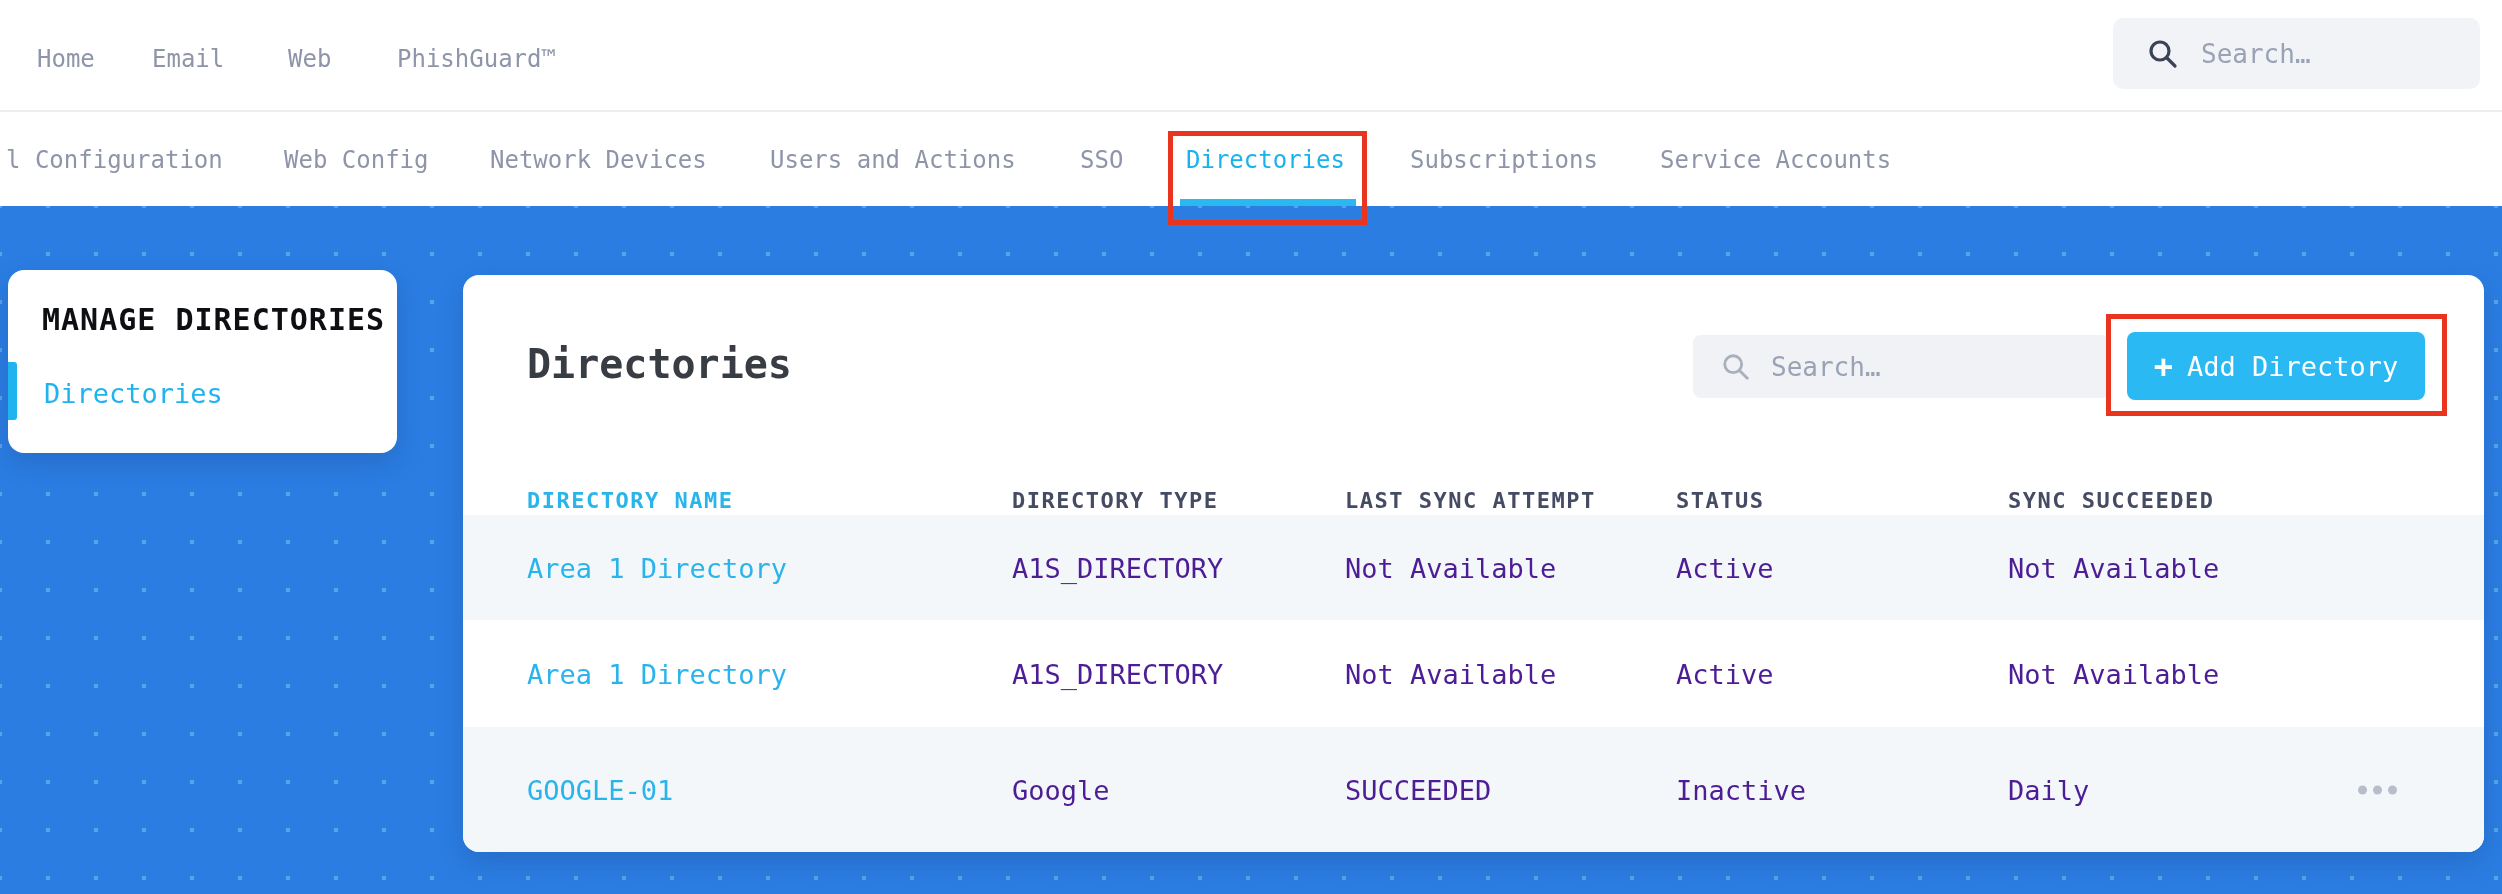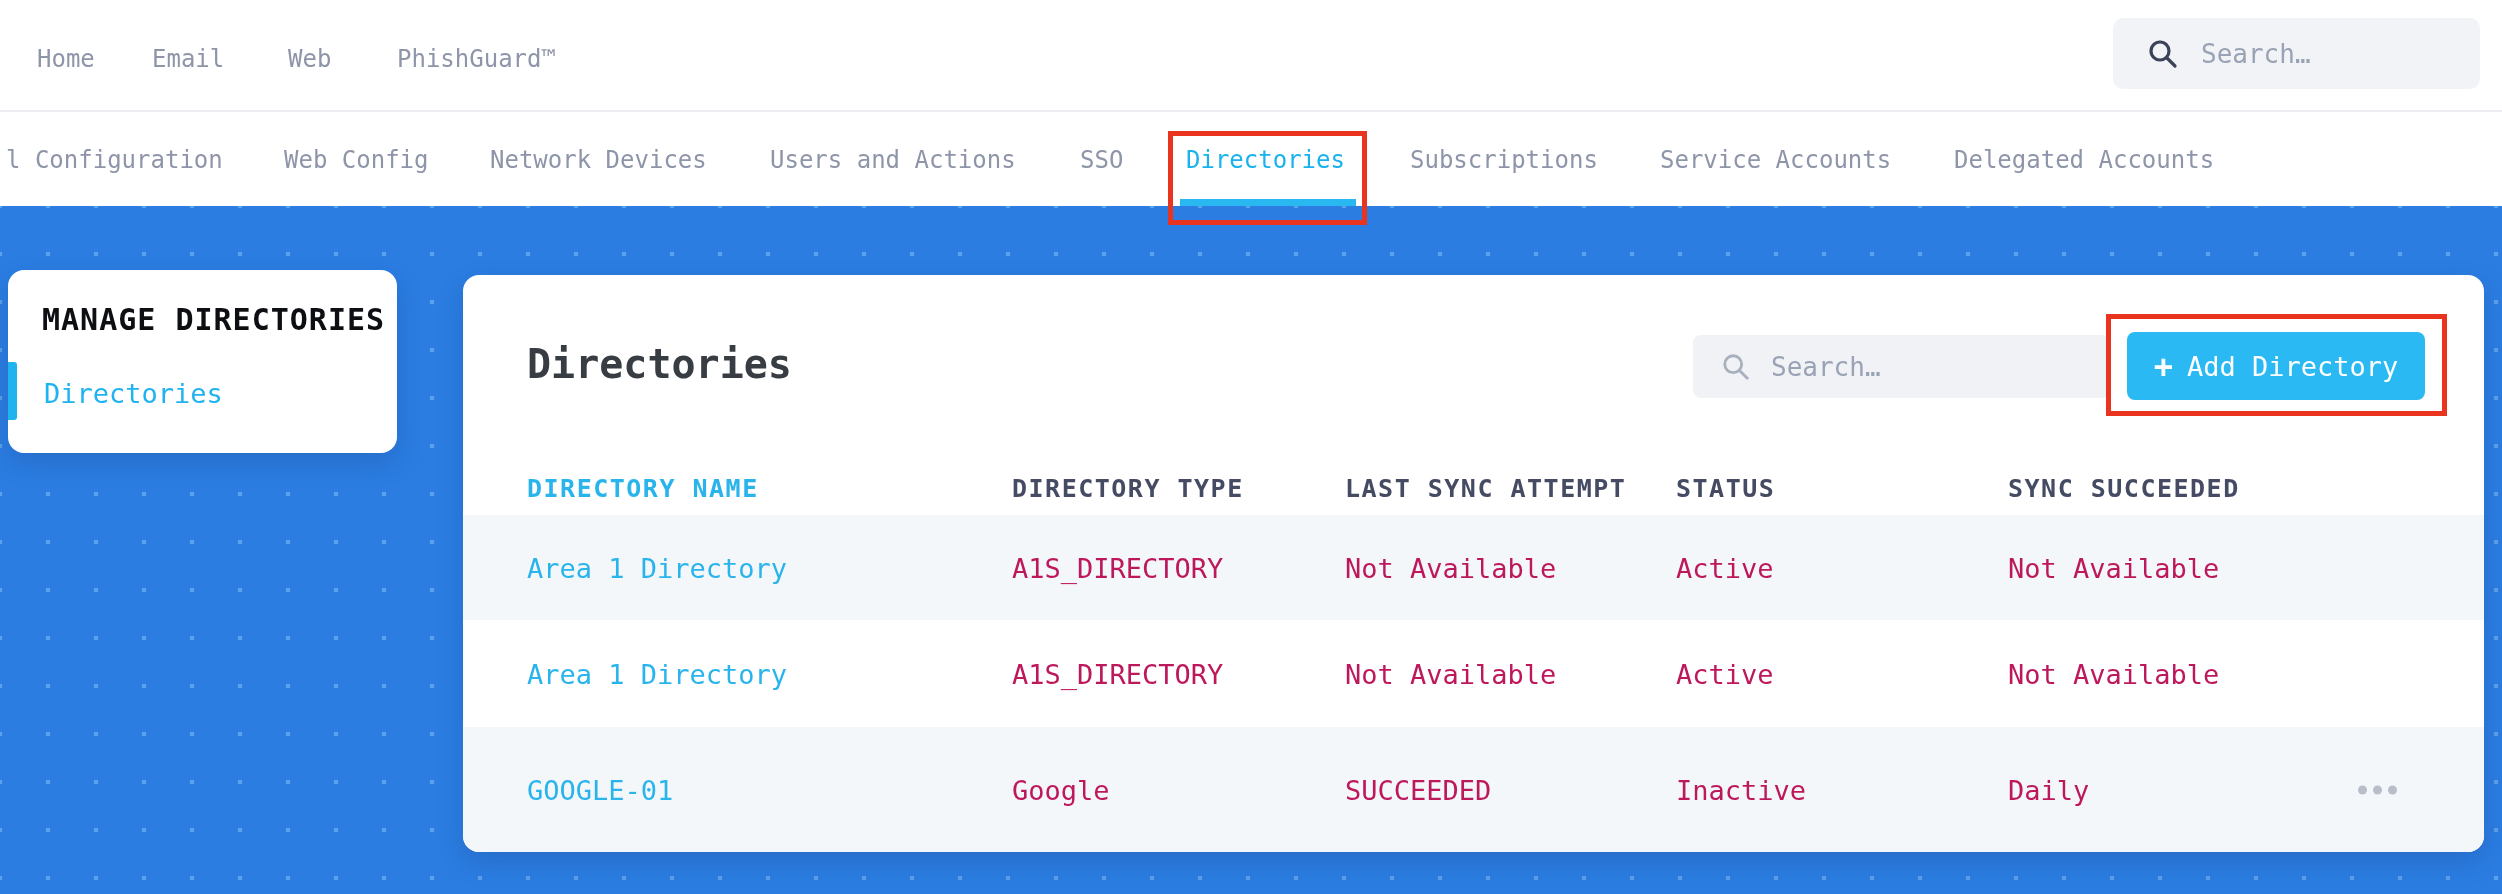--- a/index.html
+++ b/index.html
@@ -105,30 +105,30 @@
     background:#2ab9f2; border:none; border-radius:8px; cursor:pointer;
     display:flex; align-items:center; justify-content:center; gap:14px;
     color:#ffffff; font-family:inherit;
   }
   .add-btn .plus  { font-size:32px; font-weight:bold; line-height:1; }
   .add-btn .label { font-size:27px; line-height:1; white-space:nowrap; }
 
   
   .tbl-header { position:absolute; left:0; top:180px; width:2021px; height:60px; }
   .tbl-header span {
-    position:absolute; top:4px; line-height:60px; font-size:25px; font-weight:bold;
+    position:absolute; top:16px; line-height:60px; font-size:22px; font-weight:bold;
     color:#454b63; letter-spacing:1.5px; white-space:nowrap;
   }
   .tbl-row { position:absolute; left:0; width:2021px; }
   .row-1 { top:240px; height:105px; background:#f4f7fa; }
   .row-2 { top:345px; height:107px; background:#ffffff; }
   .row-3 { top:452px; height:125px; background:#f4f7fa; }
   .tbl-row span {
     position:absolute; top:50%; transform:translateY(-50%);
-    font-size:27px; color:#be185d; white-space:nowrap;
+    font-size:27px; color:#4c1d95; white-space:nowrap;
   }
   .c-name { left:64px;  color:#29b4ec !important; cursor:pointer; }
   .c-type { left:549px; }
   .c-sync { left:882px; }
   .c-stat { left:1213px; }
   .c-freq { left:1545px; }
   .row-ellipsis {
     position:absolute; left:1885px; top:50%; transform:translateY(-50%);
     display:flex; gap:6px; cursor:pointer; padding:10px;
   }
@@ -158,21 +158,20 @@
 
 <nav class="subnav">
   <span class="subnav-item" style="left:6px">l Configuration</span>
   <span class="subnav-item" style="left:284px">Web Config</span>
   <span class="subnav-item" style="left:490px">Network Devices</span>
   <span class="subnav-item" style="left:770px">Users and Actions</span>
   <span class="subnav-item" style="left:1080px">SSO</span>
   <span class="subnav-item active" style="left:1186px">Directories</span>
   <span class="subnav-item" style="left:1410px">Subscriptions</span>
   <span class="subnav-item" style="left:1660px">Service Accounts</span>
-  <span class="subnav-item" style="left:1954px">Delegated Accounts</span>
   <div class="subnav-underline"></div>
 </nav>
 
 <div class="annotation-box annot-tab"></div>
 
 <aside class="side-card">
   <div class="side-card-title">MANAGE DIRECTORIES</div>
   <div class="side-card-accent"></div>
   <div class="side-card-link">Directories</div>
 </aside>

